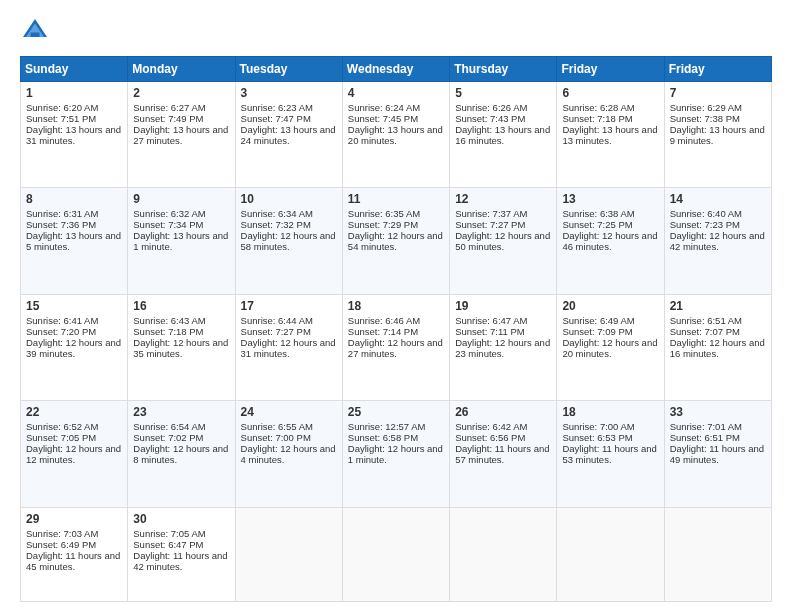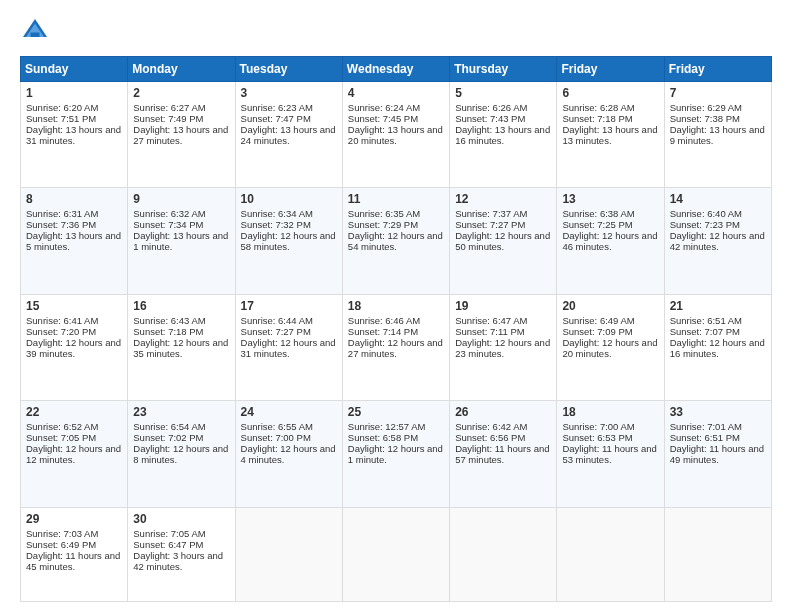--- a/index.html
+++ b/index.html
@@ -159,21 +159,21 @@
           <td><span class="day-number">22</span><span>Sunrise: 6:52 AM</span><br><span>Sunset: 7:05 PM</span><br><span>Daylight: 12 hours and 12 minutes.</span></td>
           <td><span class="day-number">23</span><span>Sunrise: 6:54 AM</span><br><span>Sunset: 7:02 PM</span><br><span>Daylight: 12 hours and 8 minutes.</span></td>
           <td><span class="day-number">24</span><span>Sunrise: 6:55 AM</span><br><span>Sunset: 7:00 PM</span><br><span>Daylight: 12 hours and 4 minutes.</span></td>
           <td><span class="day-number">25</span><span>Sunrise: 12:57 AM</span><br><span>Sunset: 6:58 PM</span><br><span>Daylight: 12 hours and 1 minute.</span></td>
           <td><span class="day-number">26</span><span>Sunrise: 6:42 AM</span><br><span>Sunset: 6:56 PM</span><br><span>Daylight: 11 hours and 57 minutes.</span></td>
           <td><span class="day-number">18</span><span>Sunrise: 7:00 AM</span><br><span>Sunset: 6:53 PM</span><br><span>Daylight: 11 hours and 53 minutes.</span></td>
           <td><span class="day-number">33</span><span>Sunrise: 7:01 AM</span><br><span>Sunset: 6:51 PM</span><br><span>Daylight: 11 hours and 49 minutes.</span></td>
         </tr>
         <tr class="last-row">
           <td><span class="day-number">29</span><span>Sunrise: 7:03 AM</span><br><span>Sunset: 6:49 PM</span><br><span>Daylight: 11 hours and 45 minutes.</span></td>
-          <td><span class="day-number">30</span><span>Sunrise: 7:05 AM</span><br><span>Sunset: 6:47 PM</span><br><span>Daylight: 3 hours and 42 minutes.</span></td>
+          <td><span class="day-number">30</span><span>Sunrise: 7:05 AM</span><br><span>Sunset: 6:47 PM</span><br><span>Daylight: 11 hours and 42 minutes.</span></td>
           <td class="day-empty"></td>
           <td class="day-empty"></td>
           <td class="day-empty"></td>
           <td class="day-empty"></td>
           <td class="day-empty"></td>
         </tr>
       </tbody>
   </table>
 </div>
 

